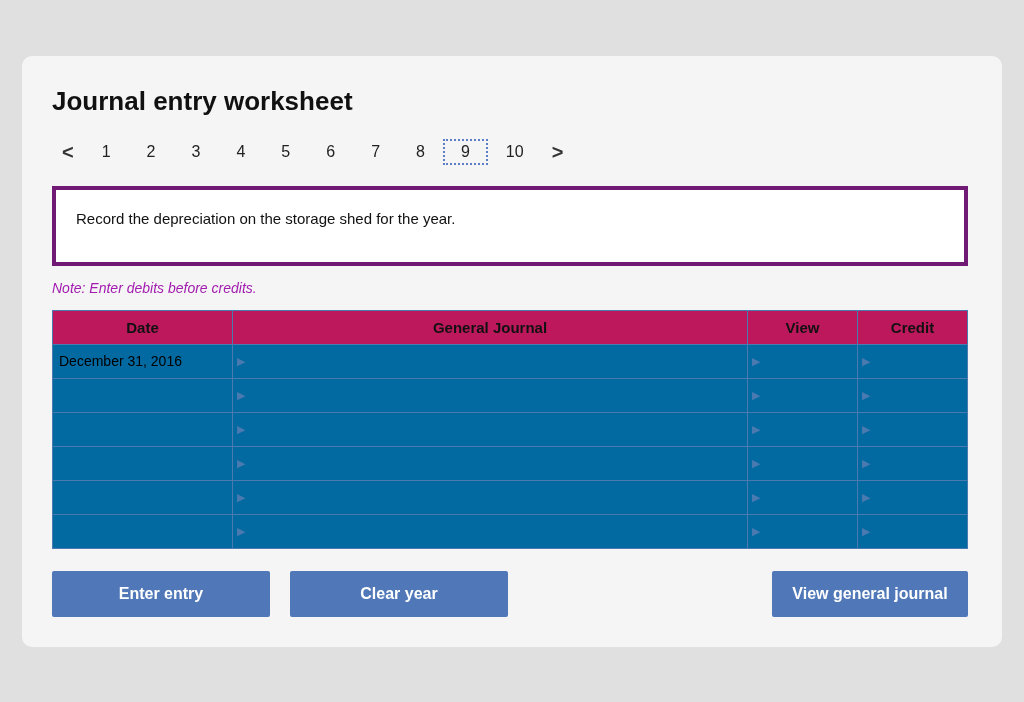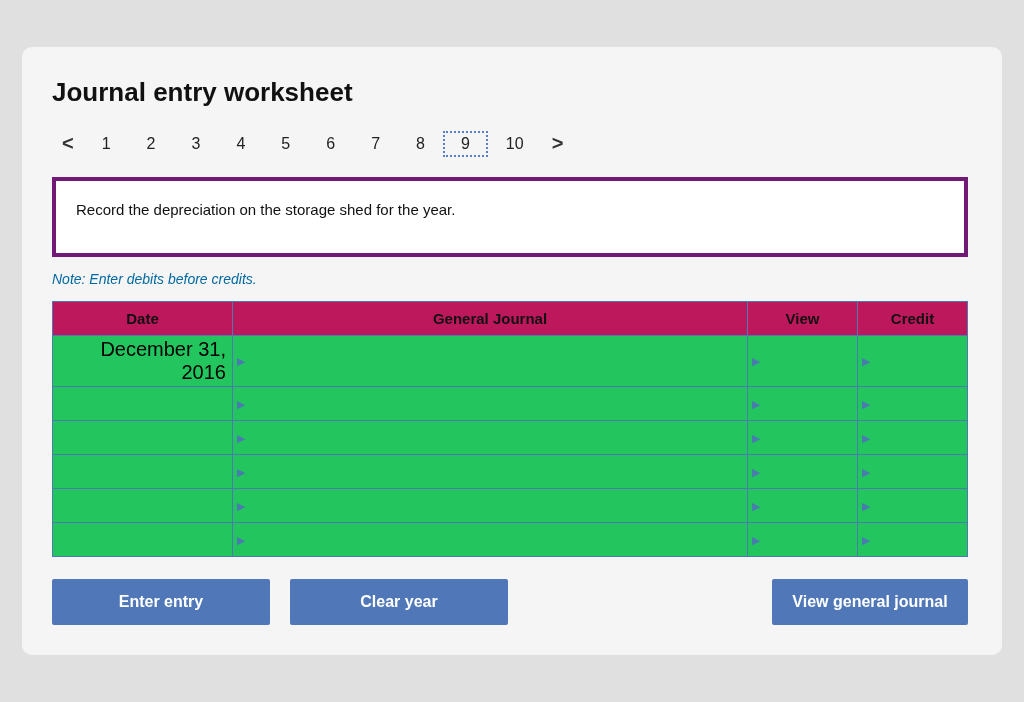--- a/index.html
+++ b/index.html
@@ -50,21 +50,21 @@
     .instruction-box {
       background: #fff;
       border: 4px solid #701a75;
       padding: 20px 20px;
       margin-bottom: 14px;
       min-height: 80px;
       font-size: 15px;
       color: #111;
     }
     .note {
-      color: #0369a1;
+      color: #a21caf;
       font-size: 14px;
       margin-bottom: 14px;
       font-style: italic;
     }
     table {
       width: 100%;
       border-collapse: collapse;
       margin-bottom: 22px;
     }
     thead tr th {
@@ -84,24 +84,23 @@
       text-align: center;
     }
     thead tr th:nth-child(3),
     thead tr th:nth-child(4) {
       width: 110px;
     }
     tbody tr td {
       border: 1px solid #4a7ab0;
       height: 34px;
       padding: 2px 6px;
-      font-size: 20px;
-      background: #22c55e;
+      font-size: 14px;
+      background: #0369a1;
       vertical-align: middle;
-      text-align: right;
     }
     tbody tr td:first-child {
       width: 180px;
     }
     tbody tr td.journal-cell {
       position: relative;
       padding-left: 18px;
     }
     tbody tr td.journal-cell::before {
       content: '▶';

